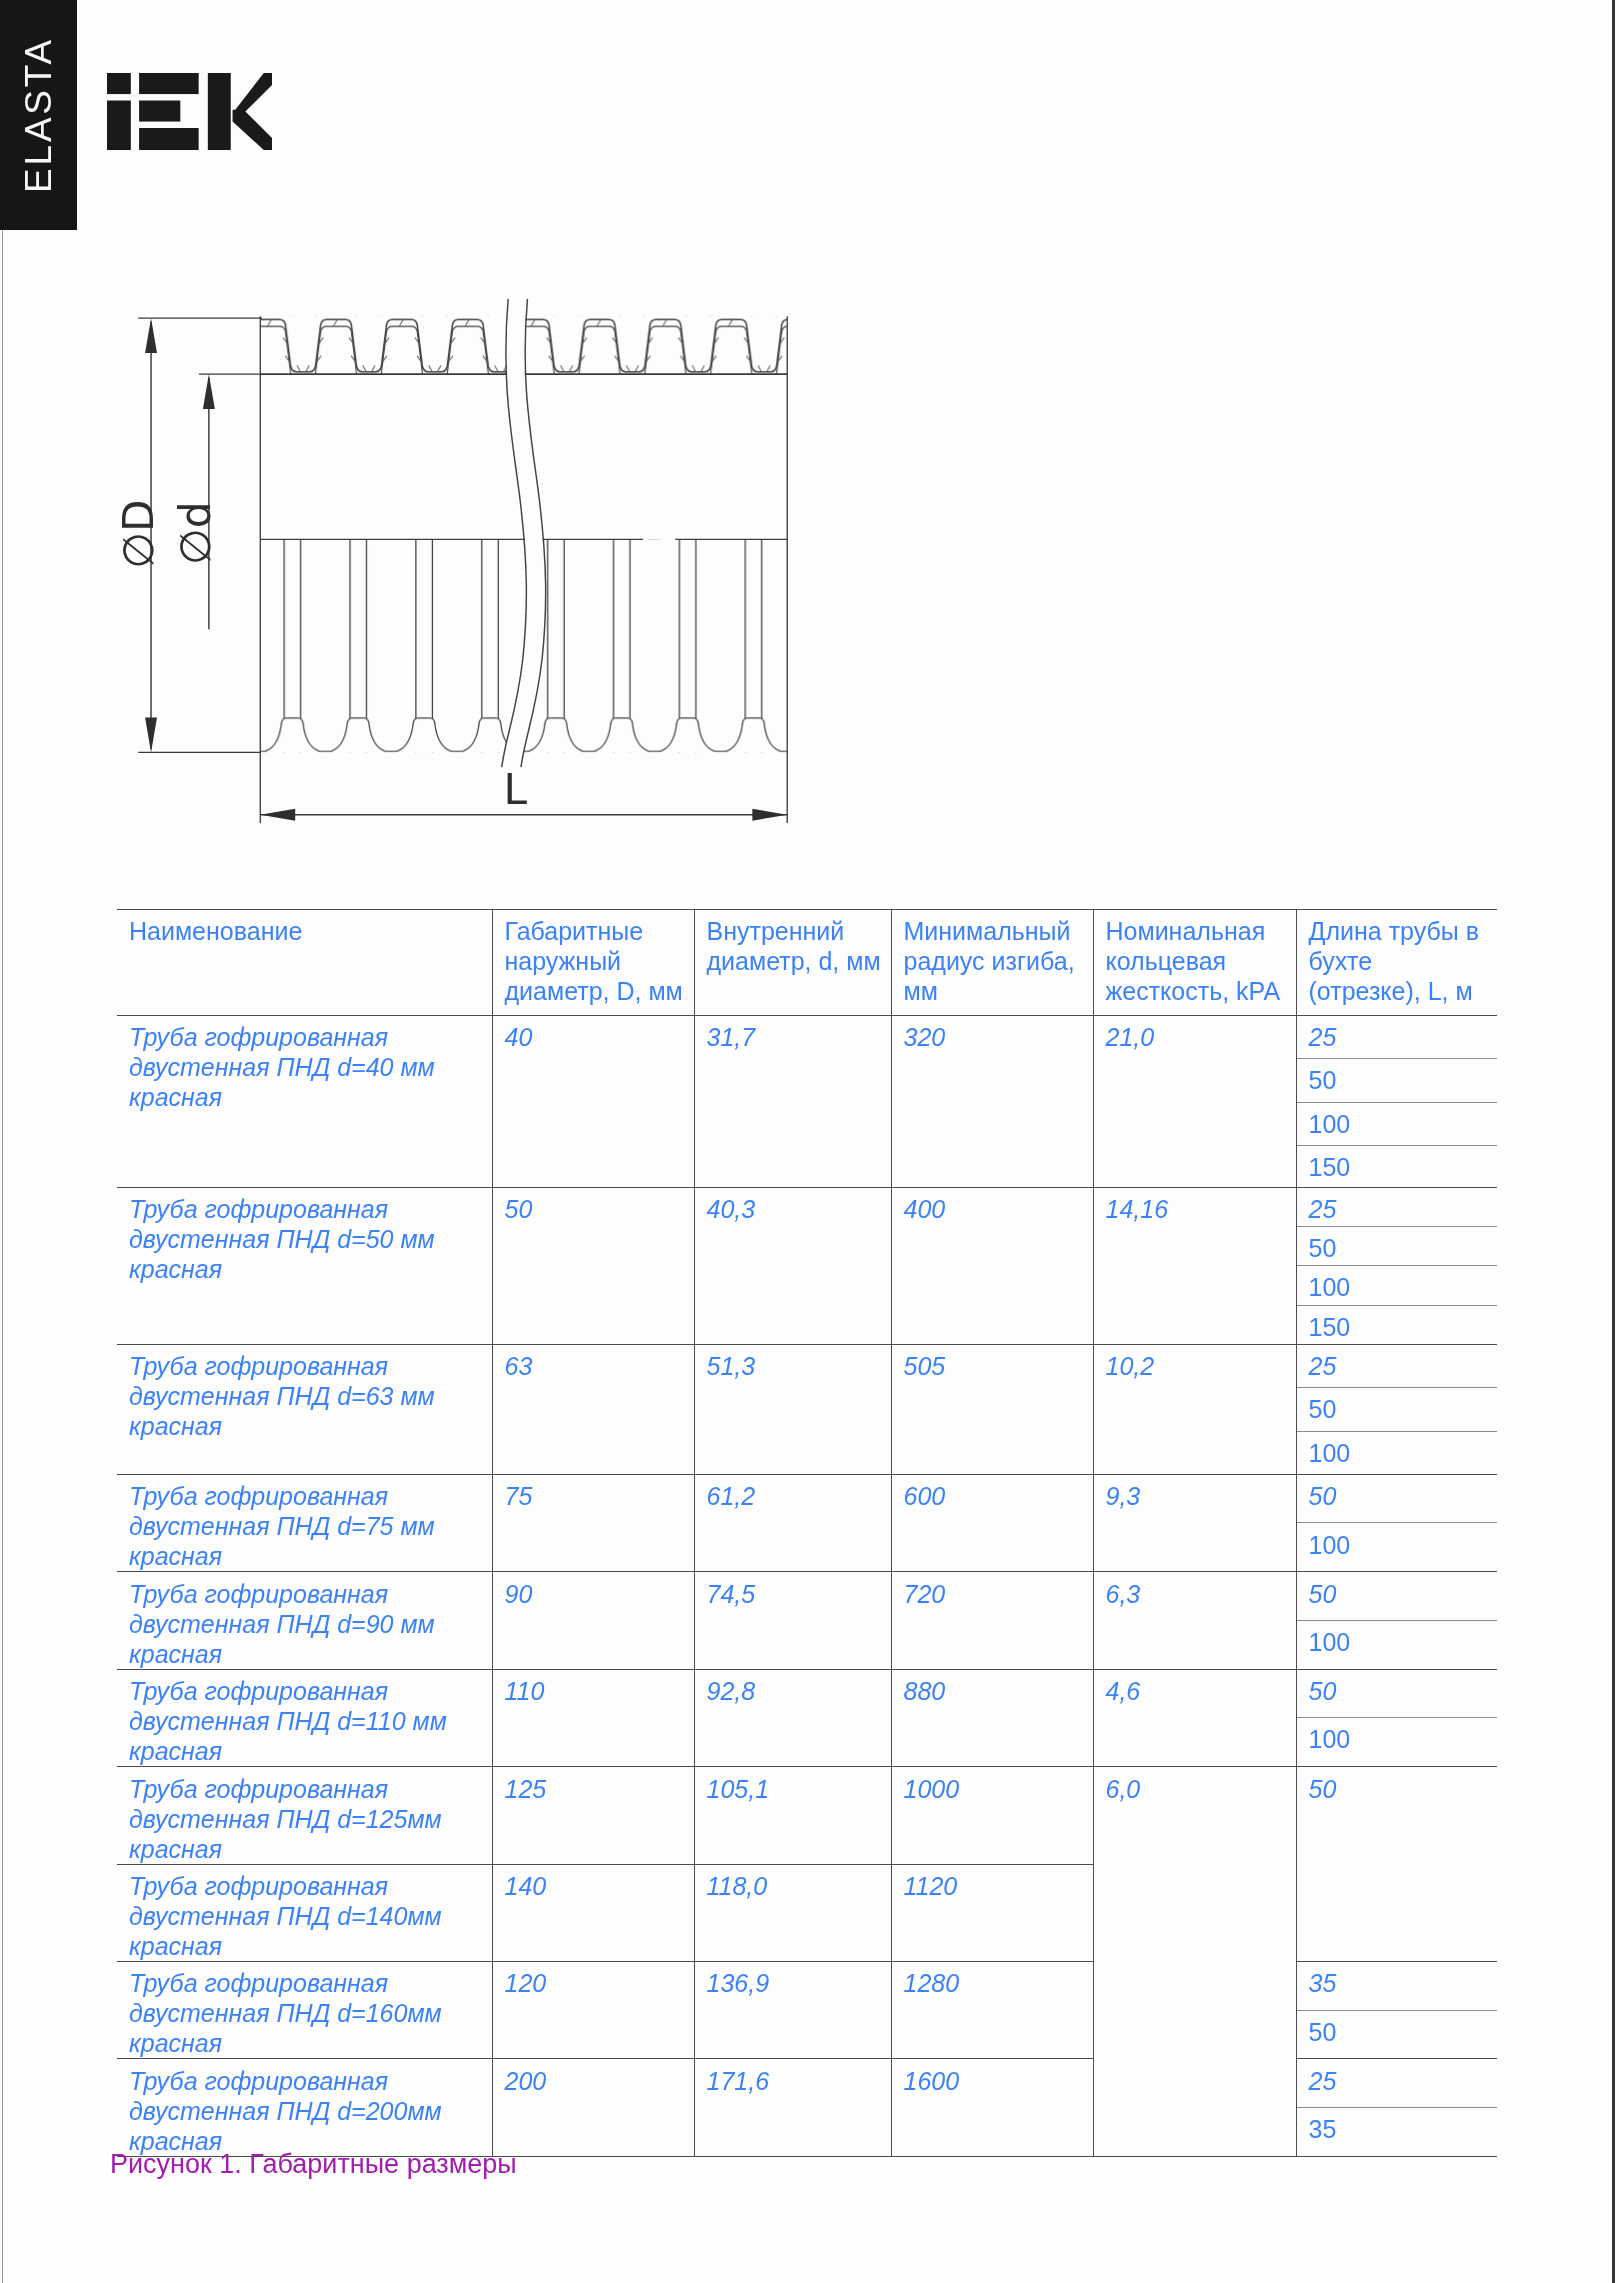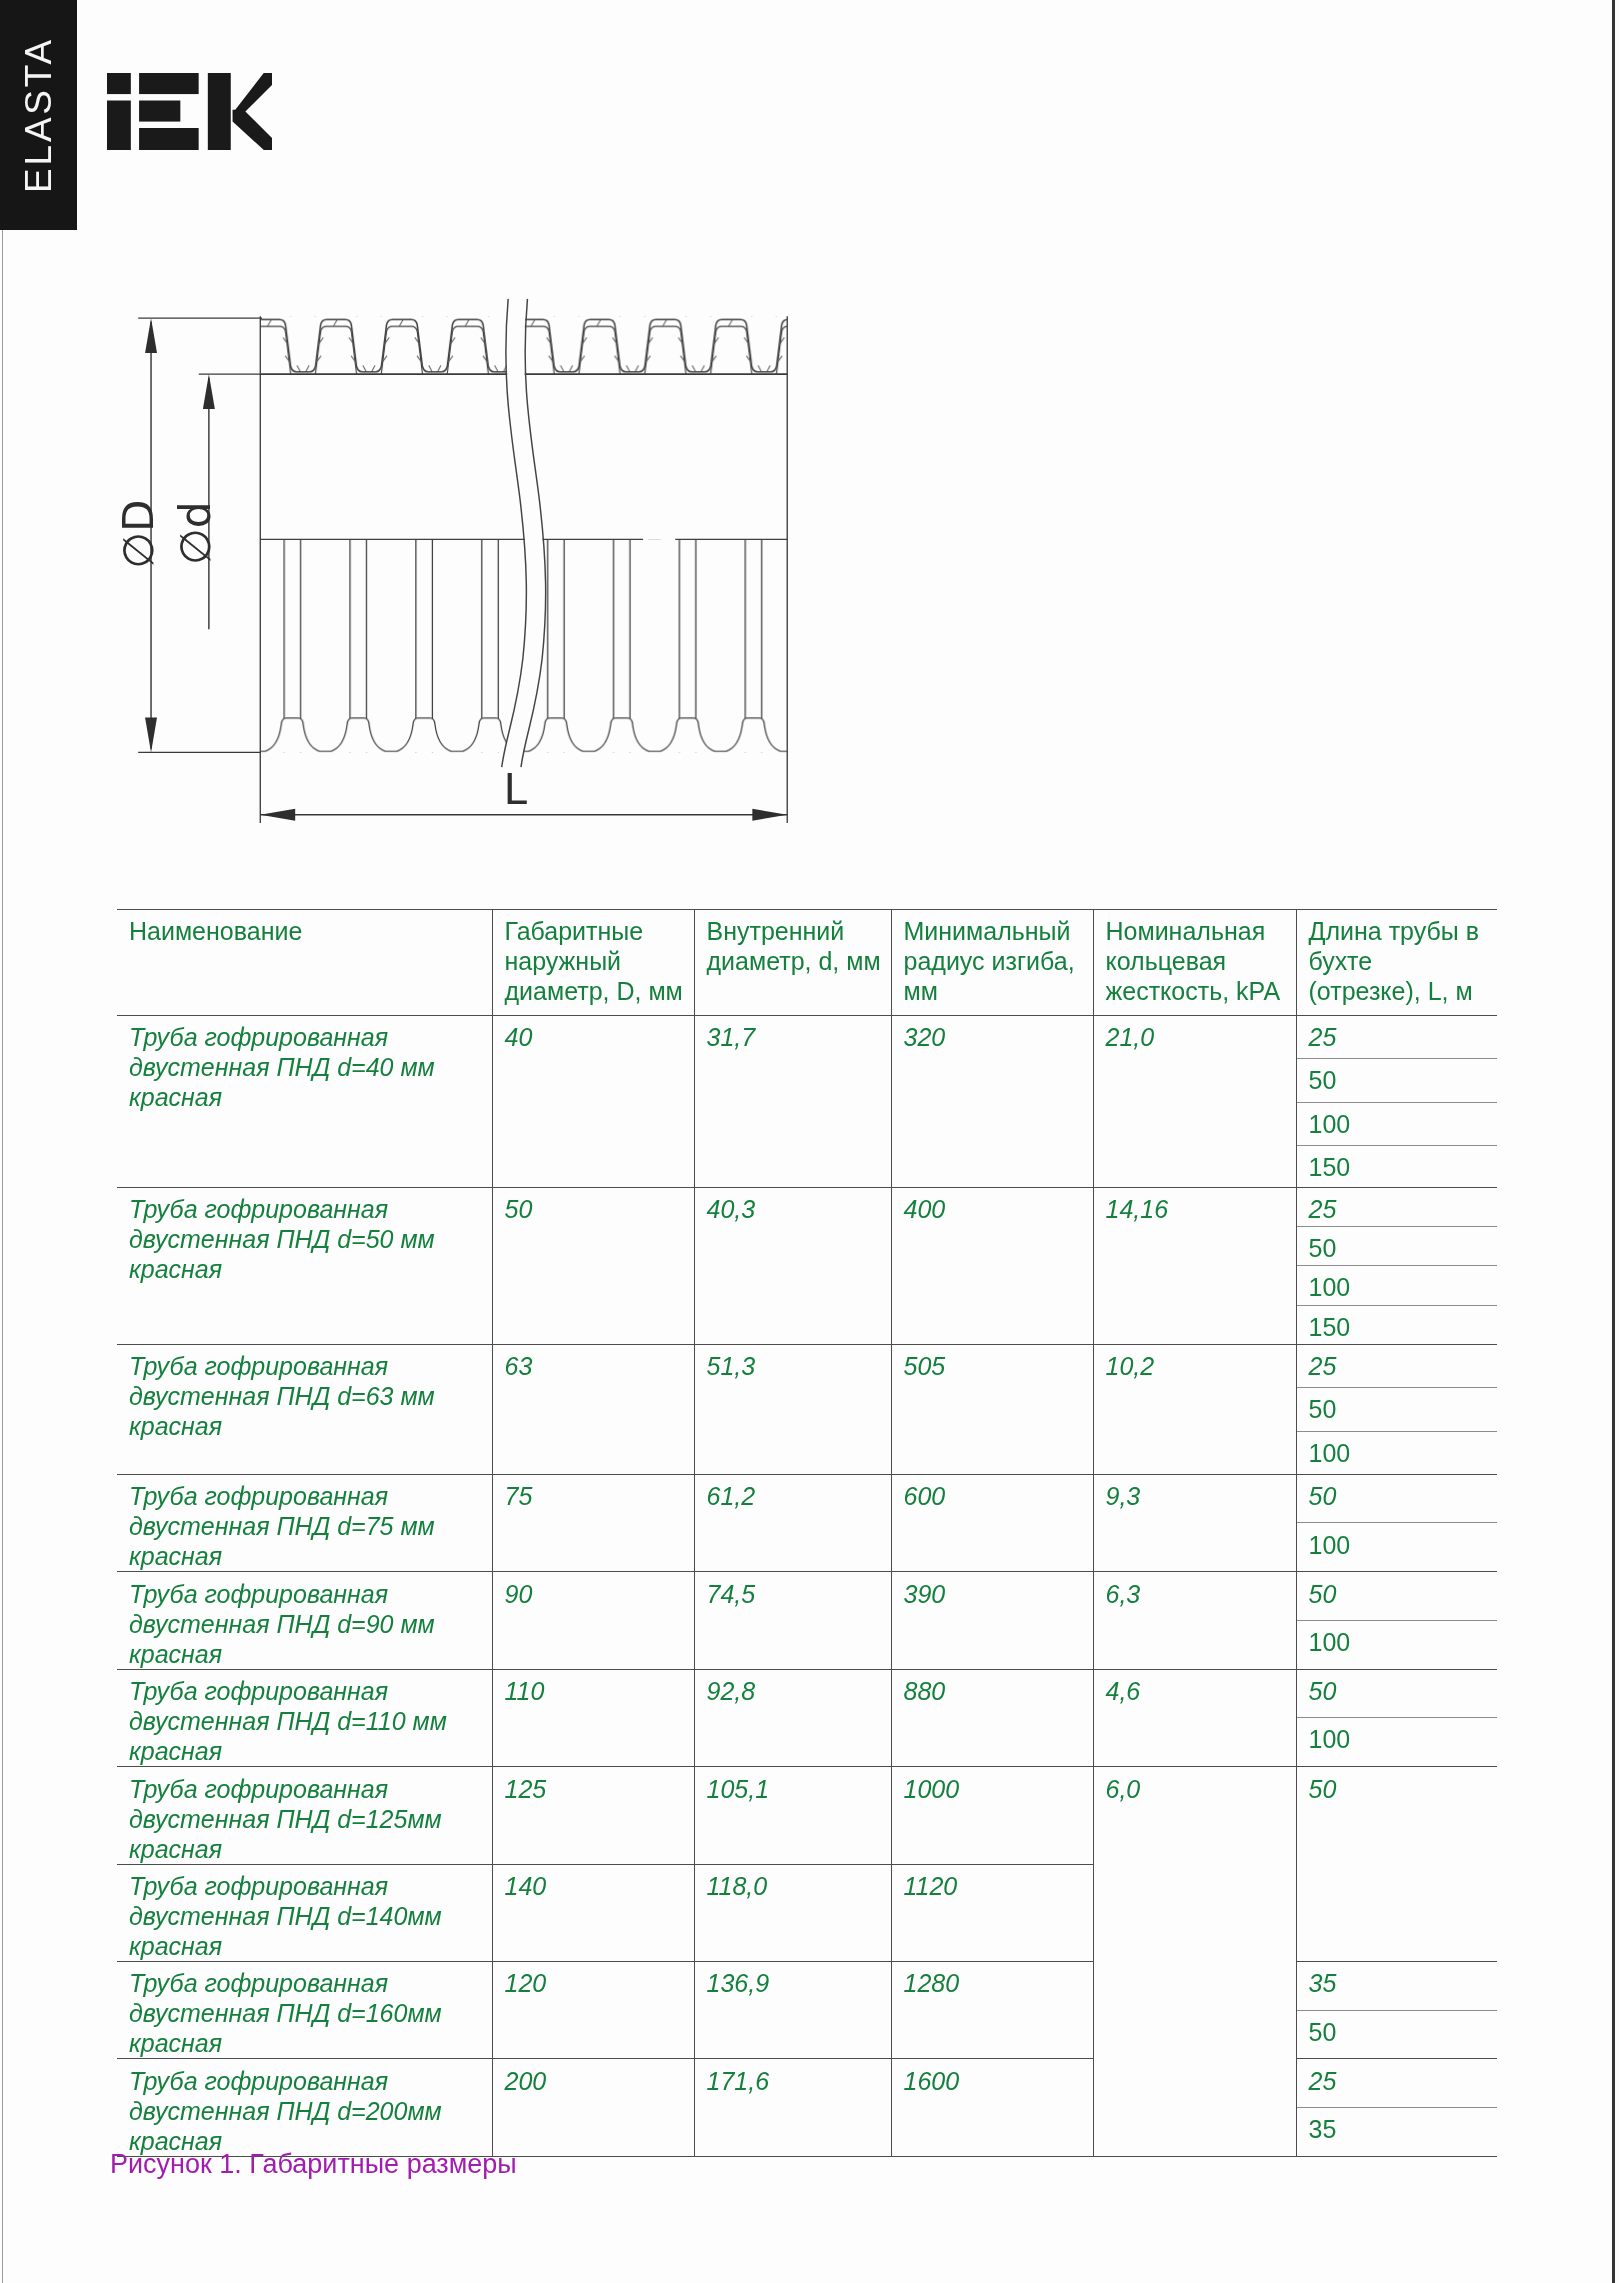--- a/index.html
+++ b/index.html
@@ -14,21 +14,21 @@
   
   .logo{position:absolute;left:107px;top:73px;width:165px;height:77px;}
 
   
   .diagram{position:absolute;left:92px;top:275px;width:735px;height:560px;}
   .dim-label{font-family:"DejaVu Sans", sans-serif;font-size:46px;fill:#2e2e2e;}
 
   
   .spec-table{position:absolute;left:117px;top:909px;}
   table{border-collapse:collapse;table-layout:fixed;width:1380px;
-    font-size:25px;line-height:30px;color:#15803d;}
+    font-size:25px;line-height:30px;color:#3b82f6;}
   th,td{vertical-align:top;text-align:left;padding:6.4px 9.2px 0 12px;font-weight:normal;}
   table{border-top:1.8px solid #4c4c4c;border-bottom:1.8px solid #4c4c4c;}
   th{border-bottom:1.8px solid #4c4c4c;}
   th.c,td.c{border-left:1.8px solid #4c4c4c;}
   tr.prod>td{border-top:1.8px solid #4c4c4c;font-style:italic;}
   td.sub{border-top:0.9px solid #8c8c8c;}
 
   .caption{position:absolute;left:110px;top:2149px;font-size:27px;color:#a21caf;}
 
   .edge-right{position:absolute;left:1612px;top:0;width:2.8px;height:2284px;background:#333;}
@@ -182,21 +182,21 @@
         <td class="c">50</td>
       </tr>
       <tr style="height:44px">
             <td class="c sub">100</td>
           </tr>
 
       <tr class="prod" style="height:43px">
         <td rowspan="2">Труба гофрированная двустенная ПНД d=90 мм красная</td>
         <td class="c" rowspan="2">90</td>
         <td class="c" rowspan="2">74,5</td>
-        <td class="c" rowspan="2">390</td>
+        <td class="c" rowspan="2">720</td>
         <td class="c" rowspan="2">6,3</td>
         <td class="c">50</td>
       </tr>
       <tr style="height:44px">
             <td class="c sub">100</td>
           </tr>
 
       <tr class="prod" style="height:43px">
         <td rowspan="2">Труба гофрированная двустенная ПНД d=110 мм красная</td>
         <td class="c" rowspan="2">110</td>

